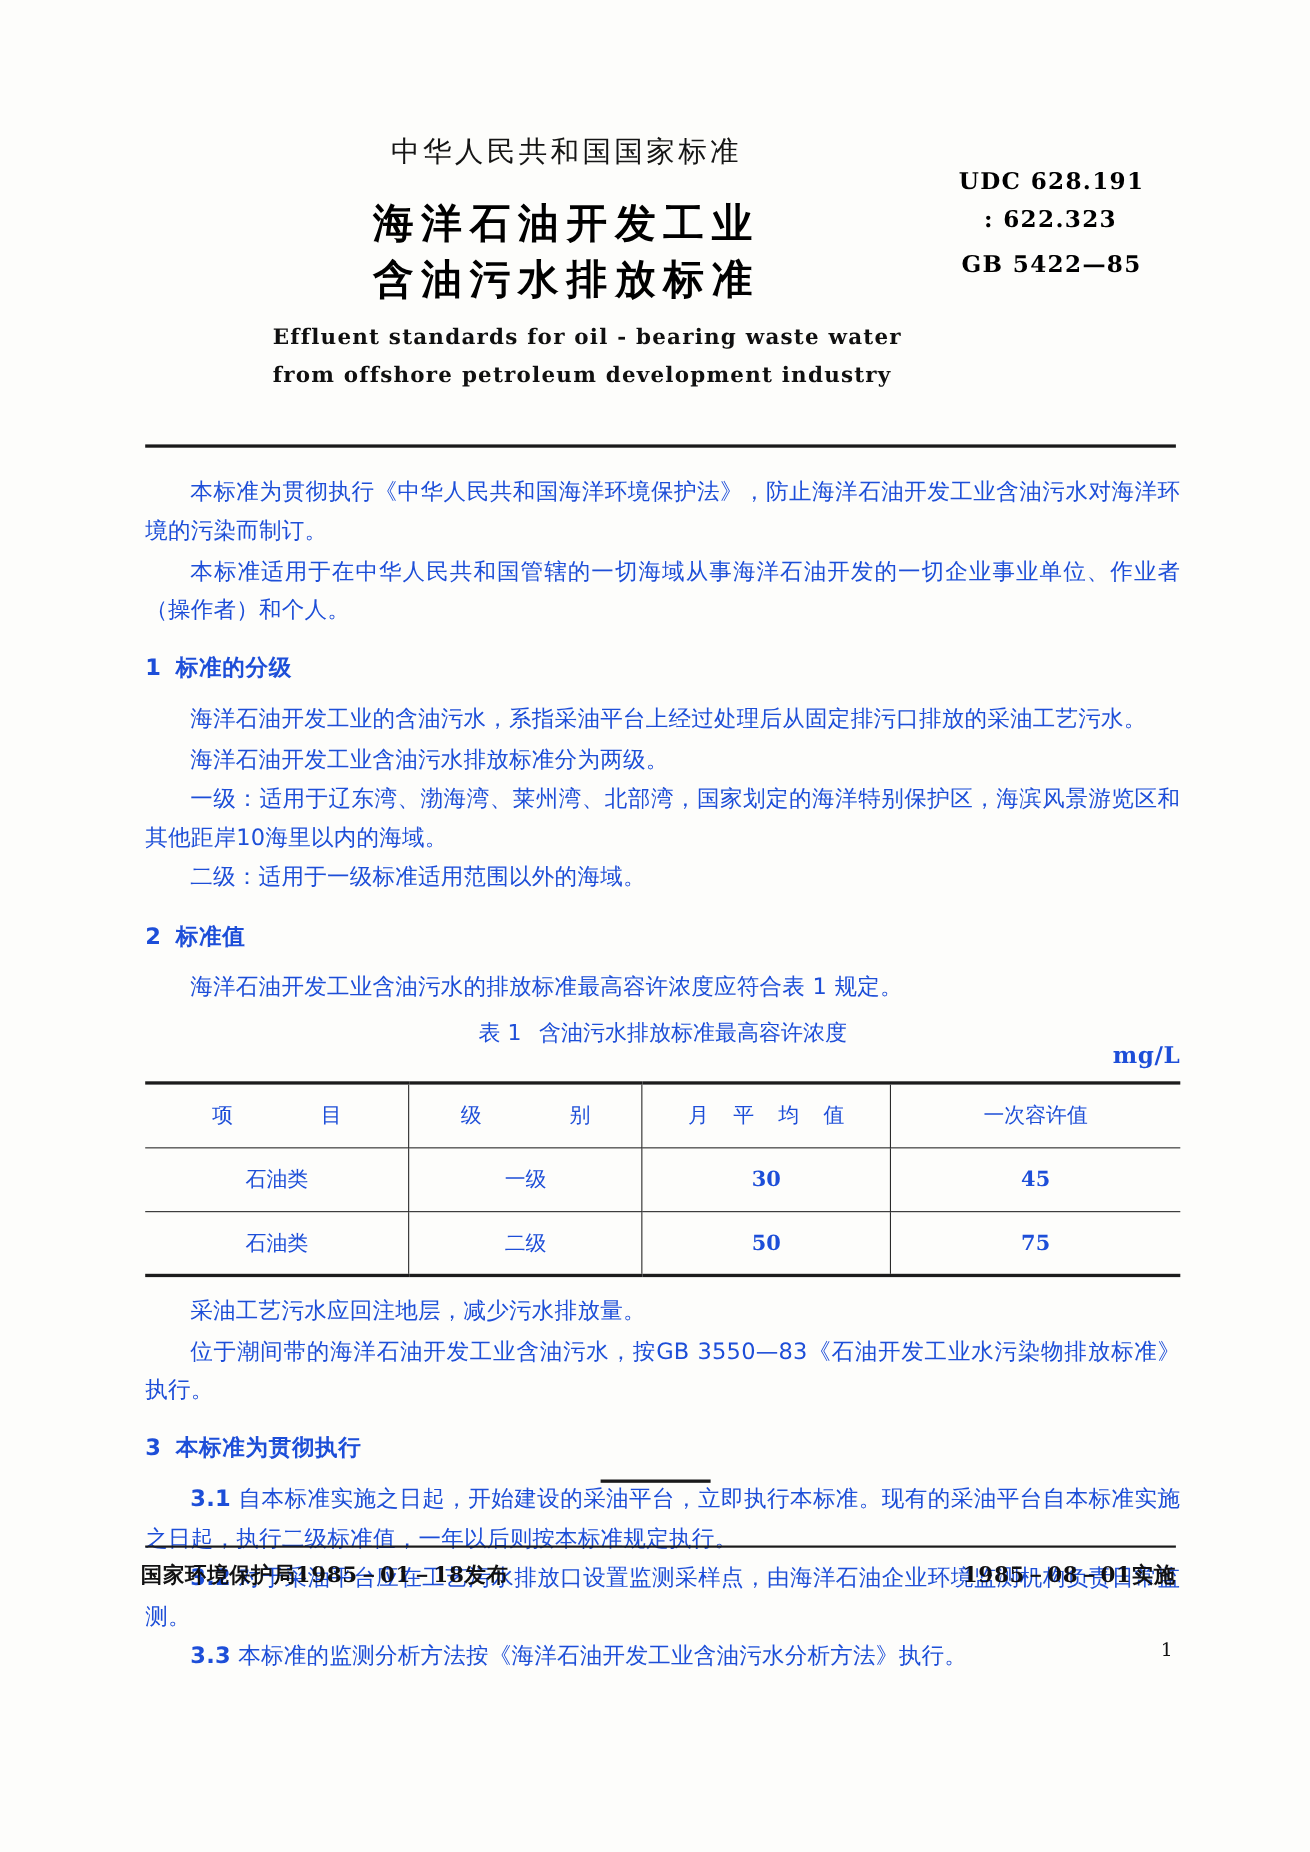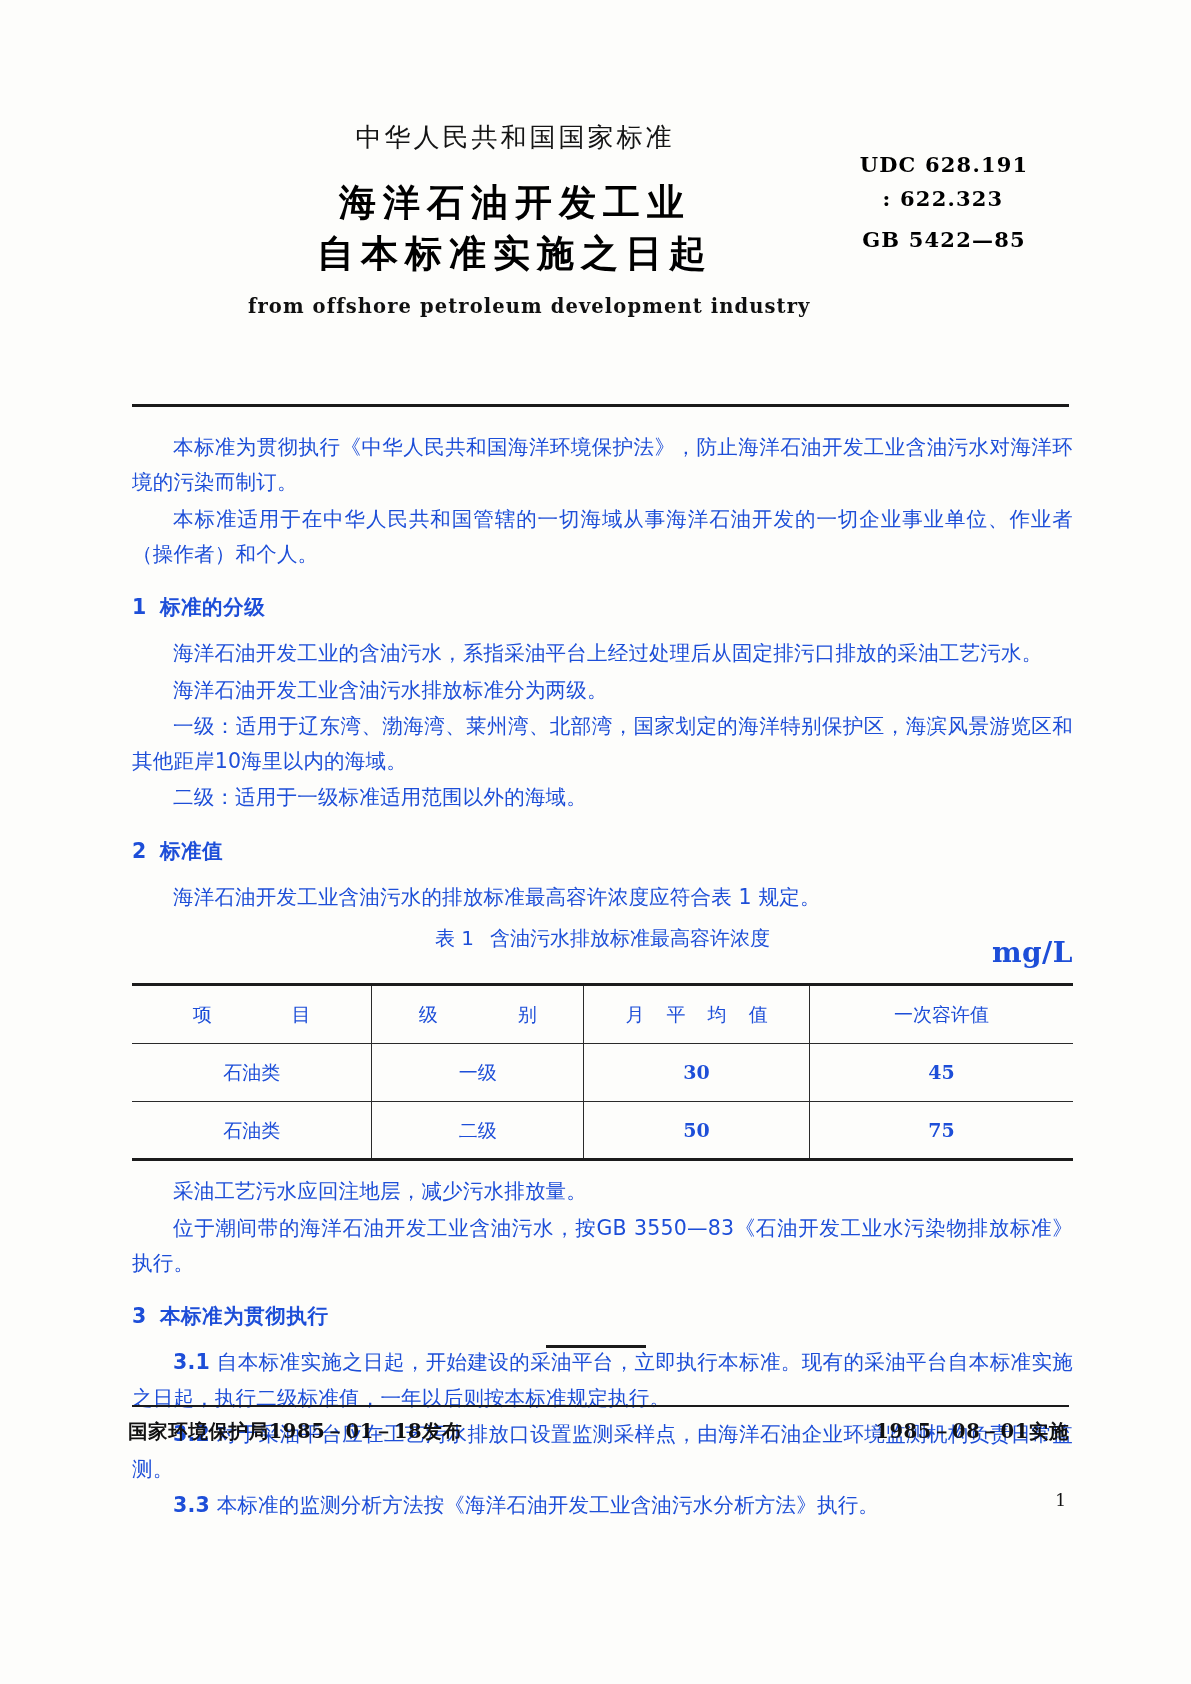--- a/index.html
+++ b/index.html
@@ -18,21 +18,21 @@
   }
   .page {
     position: absolute;
     inset: 0;
     background: #fdfdfb;
   }
   
   .header {
     position: absolute;
     left: 0;
-    right: 12px;
+    right: 0;
     top: 120px;
     height: 250px;
   }
   .title-block {
     position: absolute;
     left: 255px;
     width: 520px;
     text-align: center;
   }
   .nation-line {
@@ -121,21 +121,21 @@
     font-size: 20px;
     margin: 6px 0 2px 0;
     position: relative;
   }
   .table-caption .tno { margin-right: 16px; }
   .unit {
     position: absolute;
     right: 0px;
     bottom: -22px;
     font-family: "DejaVu Serif", "Liberation Serif", serif;
-    font-size: 28px;
+    font-size: 21px;
     font-weight: 700;
     letter-spacing: 0.5px;
   }
   table.std {
     width: 100%;
     border-collapse: collapse;
     margin-top: 28px;
     font-size: 19px;
   }
   table.std tr.head td {
@@ -211,31 +211,32 @@
 </head>
 <body>
 
 <div class="page">
 
   <div class="header">
     <div class="title-block">
       <div class="nation-line">中华人民共和国国家标准</div>
       <div class="main-title">
         <div>海洋石油开发工业</div>
-        <div>自本标准实施之日起</div>
+        <div>含油污水排放标准</div>
       </div>
     </div>
     <div class="code-block">
       <div class="l1">UDC 628.191</div>
       <div class="l2">: 622.323</div>
       <div class="l3">GB 5422—85</div>
     </div>
   </div>
 
   <div class="en-title">
+    <div>Effluent standards for oil - bearing waste water</div>
     <div>from offshore petroleum development industry</div>
   </div>
 
   <div class="rule-top"></div>
 
   <div class="body">
 
     <p class="para">本标准为贯彻执行《中华人民共和国海洋环境保护法》，防止海洋石油开发工业含油污水对海洋环境的污染而制订。</p>
     <p class="para">本标准适用于在中华人民共和国管辖的一切海域从事海洋石油开发的一切企业事业单位、作业者（操作者）和个人。</p>
 

